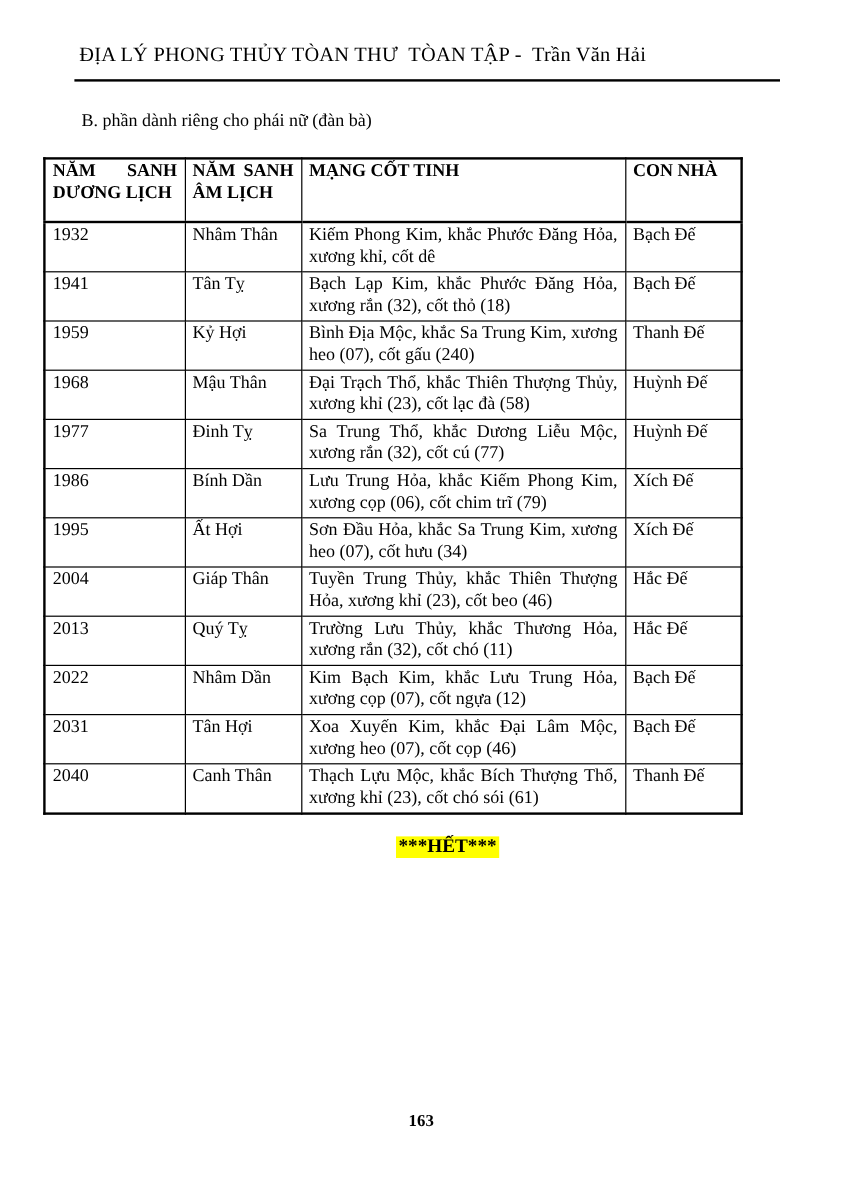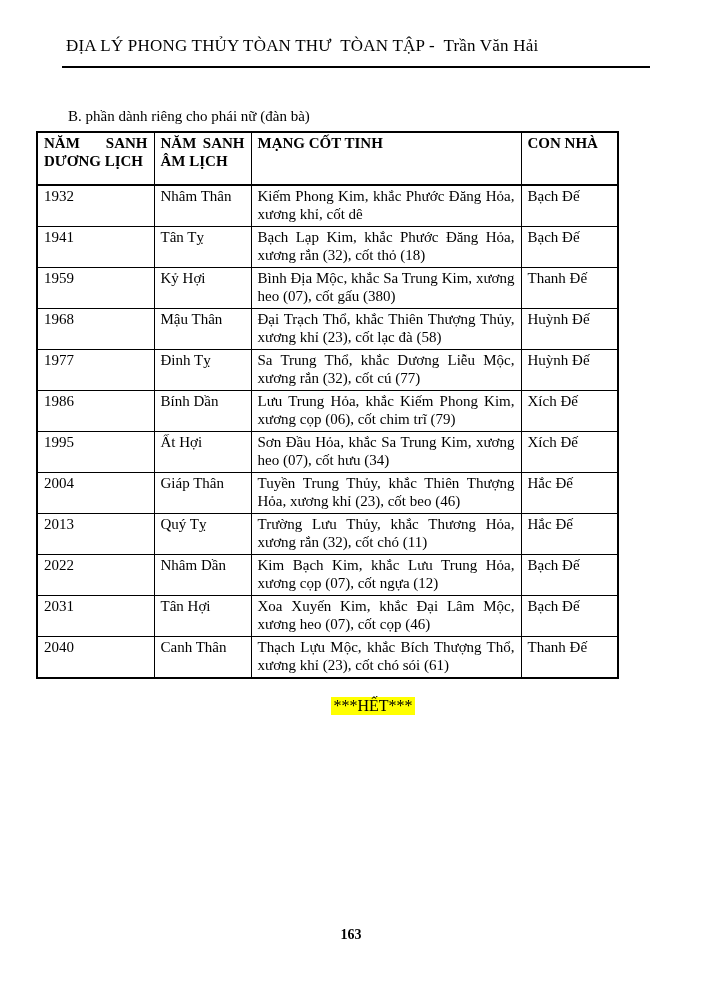--- a/index.html
+++ b/index.html
@@ -27,21 +27,21 @@
     position: absolute;
     left: 62px;
     top: 66px;
     width: 588px;
     height: 0;
     border-top: 2px solid #000000;
   }
   .section-label {
     position: absolute;
     left: 68px;
-    top: 108px;
+    top: 93px;
     font-size: 15px;
   }
   table.main-table {
     position: absolute;
     left: 36px;
     top: 131px;
     width: 581px;
     border-collapse: collapse;
     table-layout: fixed;
     font-size: 15px;
@@ -71,21 +71,21 @@
   }
   .end-marker-wrap {
     position: absolute;
     left: 0;
     top: 697px;
     width: 100%;
     text-align: center;
   }
   .end-marker {
     display: inline-block;
-    font-weight: normal;
+    font-weight: bold;
     font-size: 16px;
     padding: 0 2px;
     margin-left: 44px;
   }
   .page-number {
     position: absolute;
     left: 0;
     top: 927px;
     width: 100%;
     text-align: center;
@@ -126,21 +126,21 @@
       </tr>
       <tr>
         <td class="c0">1941</td>
         <td class="c1">Tân Tỵ</td>
         <td class="c2">Bạch Lạp Kim, khắc Phước Đăng Hỏa, xương rắn (32), cốt thỏ (18)</td>
         <td class="c3">Bạch Đế</td>
       </tr>
       <tr>
         <td class="c0">1959</td>
         <td class="c1">Kỷ Hợi</td>
-        <td class="c2">Bình Địa Mộc, khắc Sa Trung Kim, xương heo (07), cốt gấu (380)</td>
+        <td class="c2">Bình Địa Mộc, khắc Sa Trung Kim, xương heo (07), cốt gấu (240)</td>
         <td class="c3">Thanh Đế</td>
       </tr>
       <tr>
         <td class="c0">1968</td>
         <td class="c1">Mậu Thân</td>
         <td class="c2">Đại Trạch Thổ, khắc Thiên Thượng Thủy, xương khỉ (23), cốt lạc đà (58)</td>
         <td class="c3">Huỳnh Đế</td>
       </tr>
       <tr>
         <td class="c0">1977</td>

